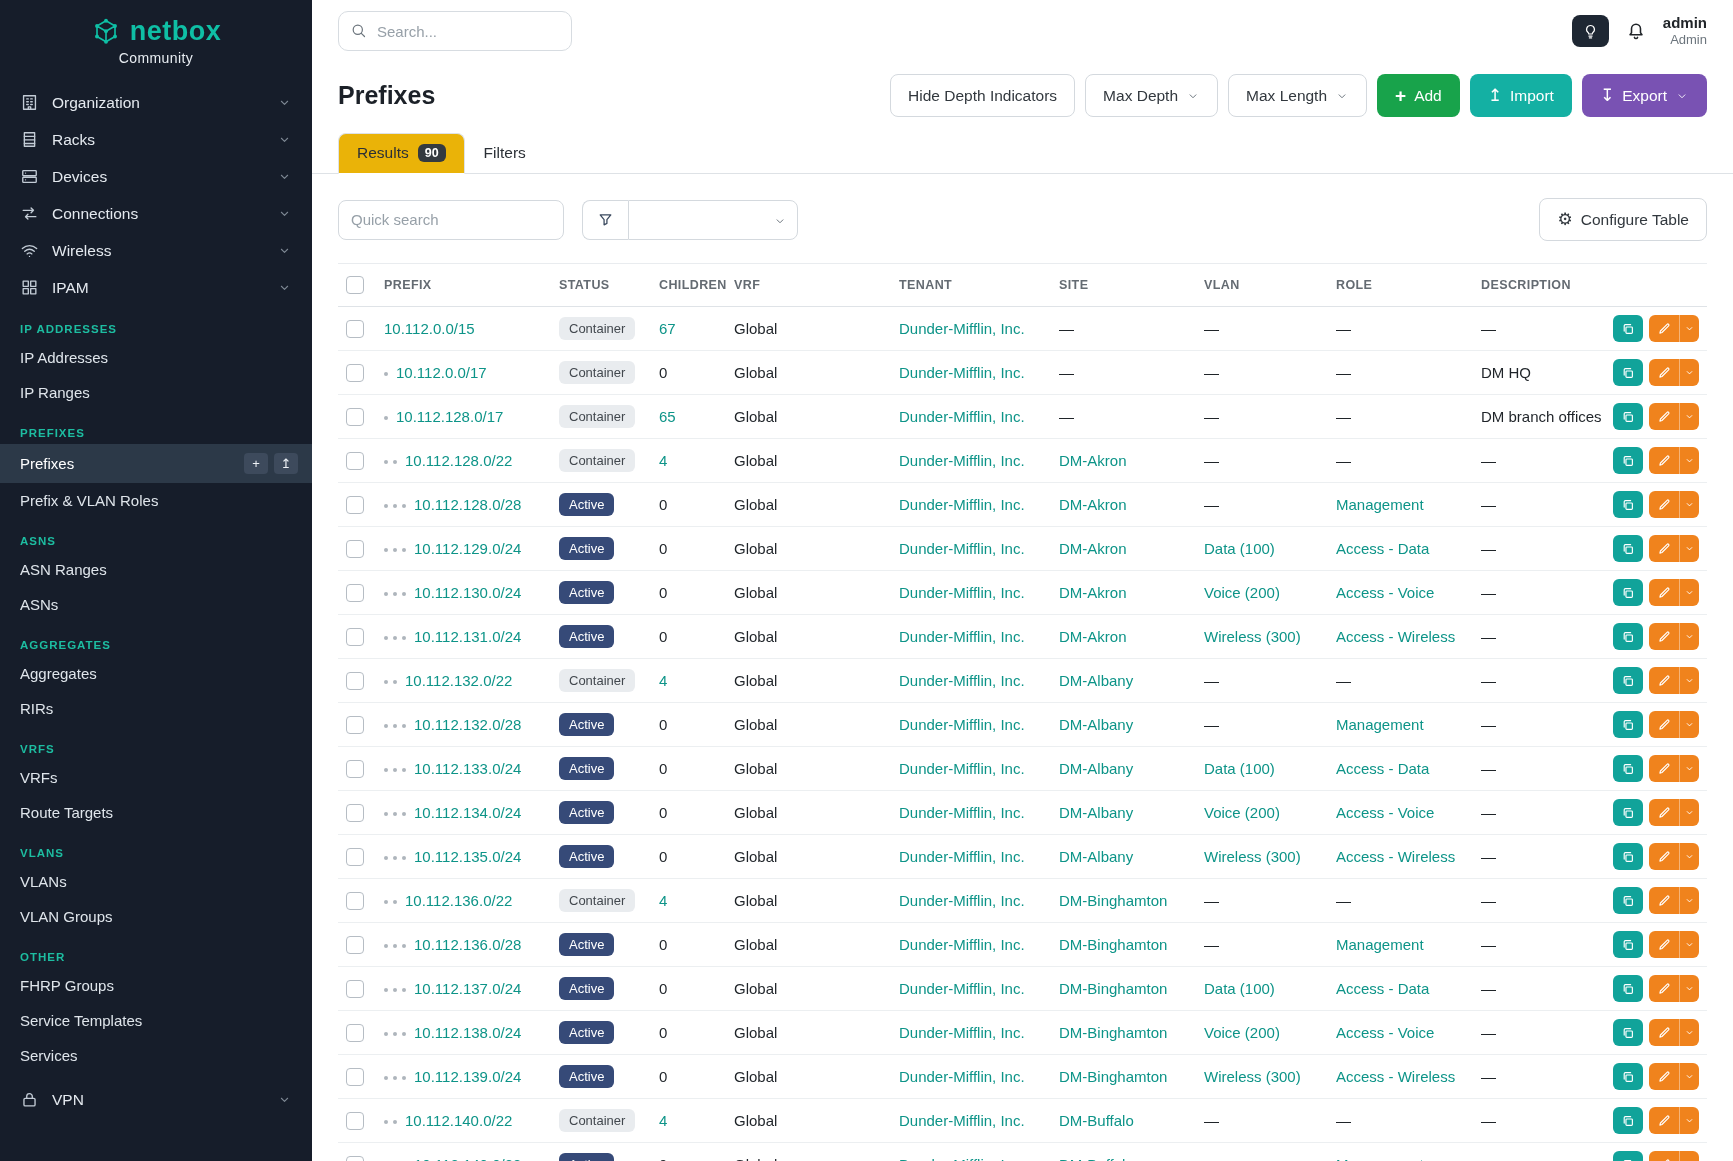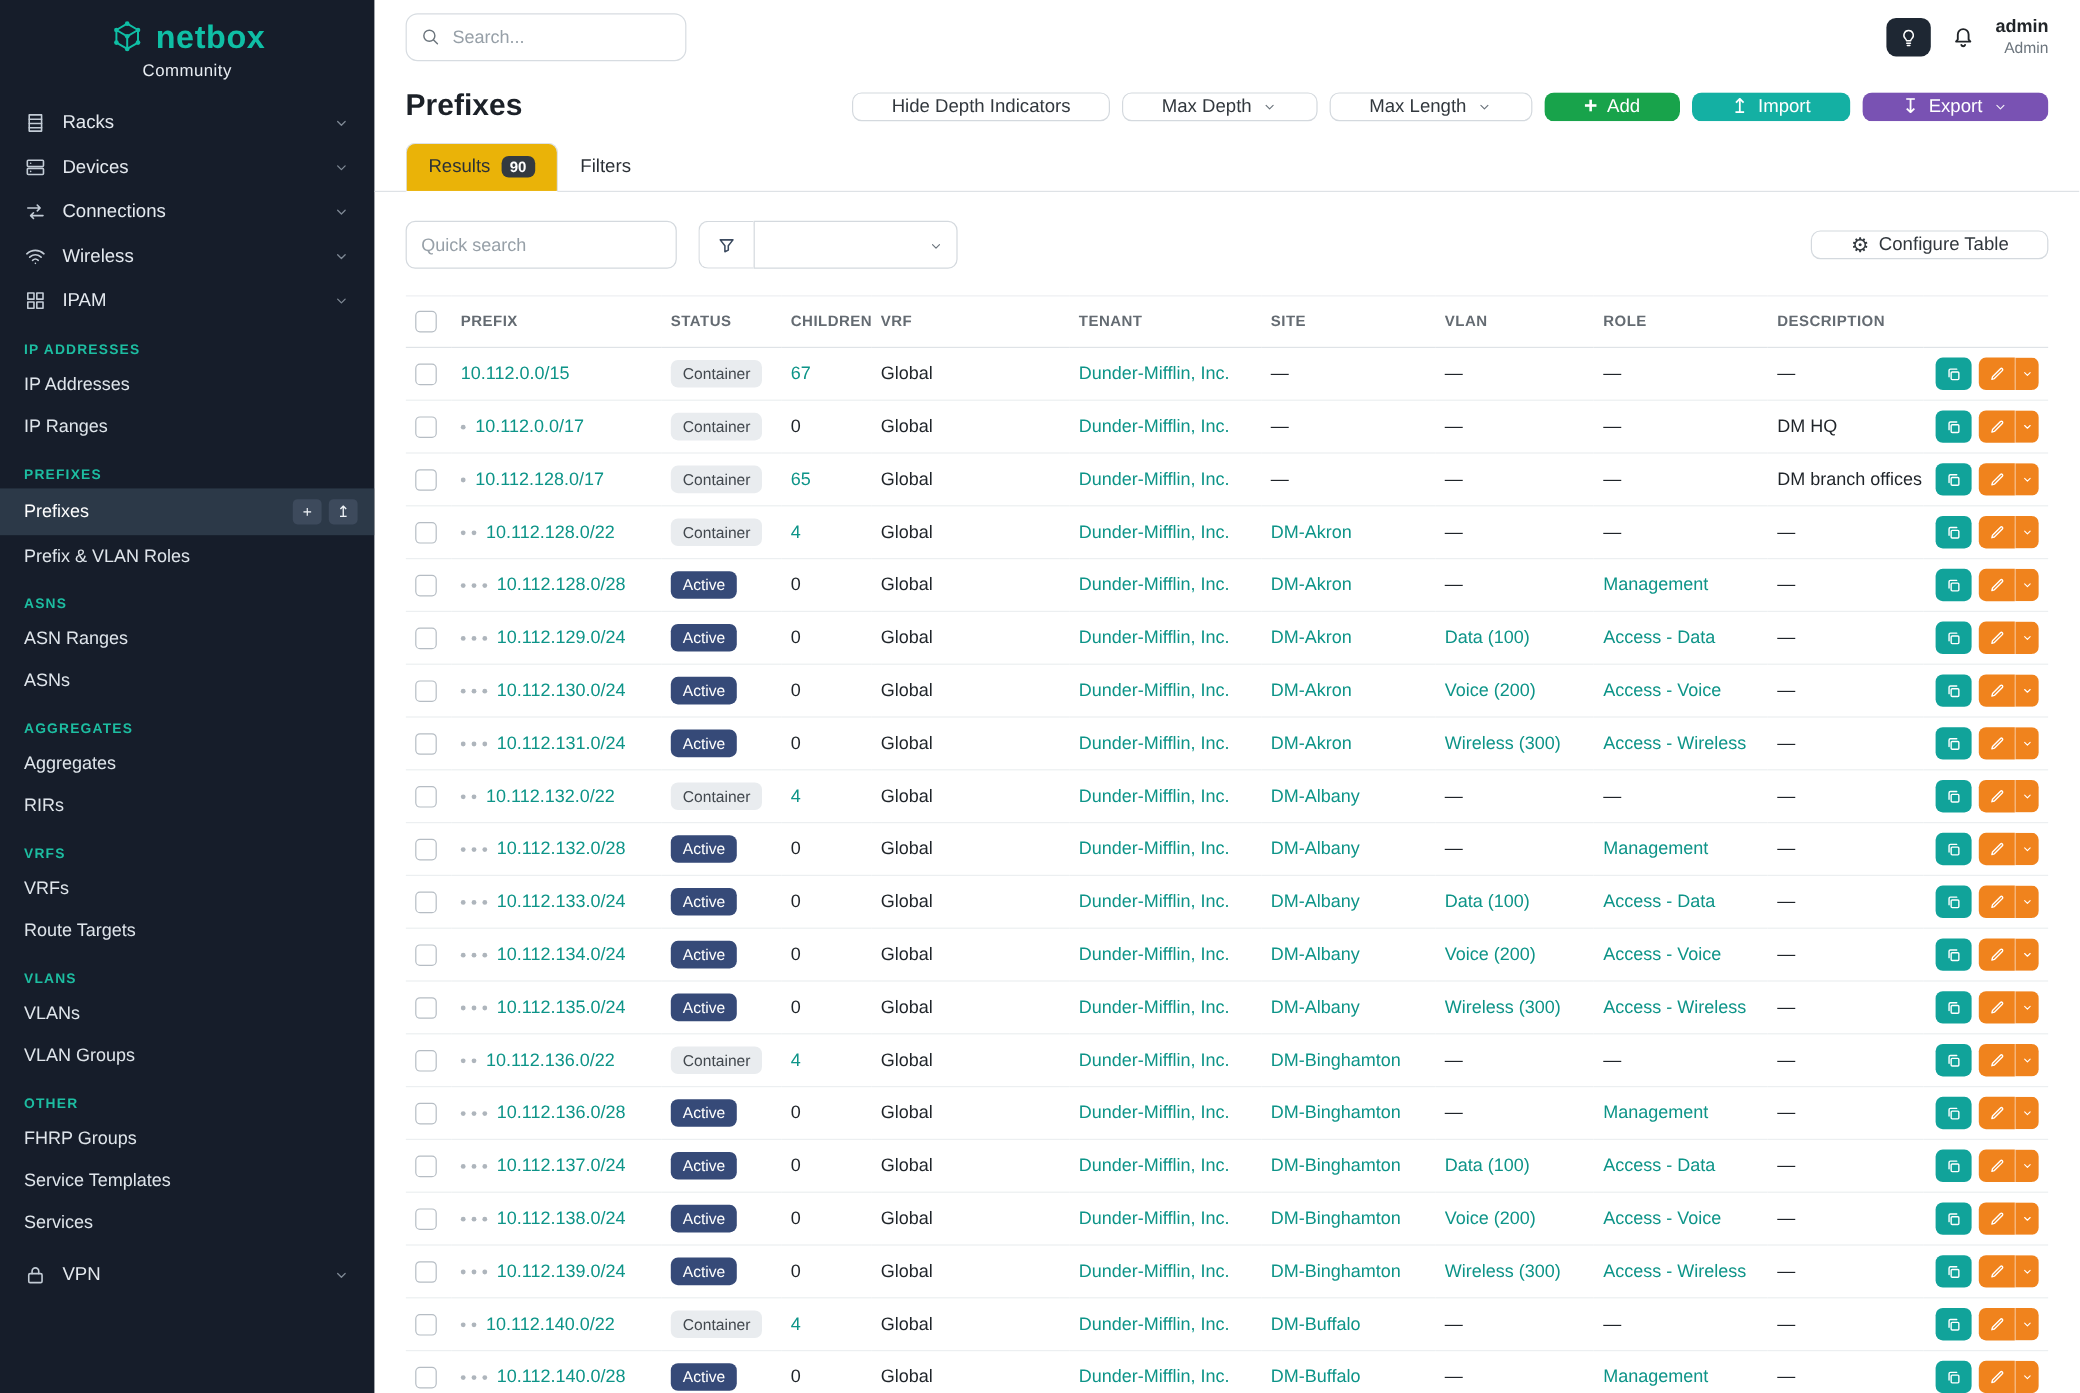--- a/index.html
+++ b/index.html
@@ -6,21 +6,21 @@
   html,body { width:1733px; height:1161px; overflow:hidden; }
   body {
     font-family:"Liberation Sans","DejaVu Sans",sans-serif;
     background:#fff; color:#1f2429; display:flex;
   }
   svg { fill:none; stroke:currentColor; stroke-width:1.7; stroke-linecap:round; stroke-linejoin:round; }
 
   
   .sidebar { width:312px; height:100%; background:#161d2a; flex:0 0 auto; overflow:hidden; display:flex; flex-direction:column; }
   .brand { padding:16px 10px 4px; text-align:center; }
-  .brand-row { display:flex; align-items:flex-start; justify-content:center; gap:9px; }
+  .brand-row { display:flex; align-items:flex-end; justify-content:center; gap:9px; }
   .logo-svg { width:30px; height:30px; stroke:none; }
   .brand-name { color:#0fbfa5; font-size:27px; font-weight:bold; letter-spacing:.5px; }
   .brand-sub { color:#e8edf2; font-size:14px; margin-top:3px; letter-spacing:.4px; }
   .nav { margin-top:14px; }
   .nav-group { display:flex; align-items:center; gap:13px; padding:9px 20px; color:#e4e9ef; font-size:15.5px; cursor:pointer; }
   .nav-icon { width:19px; height:19px; color:#c3ccd6; flex:0 0 auto; display:flex; }
   .nav-icon svg { width:19px; height:19px; }
   .nav-label { flex:1; }
   .chev { width:15px; height:15px; color:#7e8894; display:flex; }
   .chev svg { width:15px; height:15px; }
@@ -45,21 +45,21 @@
   .bulb-btn svg { width:17px; height:17px; }
   .bell-btn { color:#212529; background:none; border:none; display:flex; cursor:pointer; }
   .bell-btn svg { width:22px; height:22px; }
   .user-block { text-align:right; line-height:1.2; cursor:pointer; }
   .user-name { font-size:15px; font-weight:bold; color:#212529; }
   .user-role { font-size:13px; color:#6c757d; }
 
   .head-row { display:flex; align-items:center; padding:0 26px; margin-top:12px; flex:0 0 auto; }
   .page-title { font-size:25px; font-weight:bold; color:#1c2128; }
   .toolbar { margin-left:auto; display:flex; align-items:center; gap:10px; }
-  .btn { height:24px; border-radius:8px; font-size:15.5px; display:inline-flex; align-items:center; gap:8px; padding:0 32px; cursor:pointer; border:1px solid transparent; font-family:inherit; white-space:nowrap; }
+  .btn { height:43px; border-radius:8px; font-size:15.5px; display:inline-flex; align-items:center; gap:8px; padding:0 17px; cursor:pointer; border:1px solid transparent; font-family:inherit; white-space:nowrap; }
   .btn-outline { background:#fff; border-color:#d4d9de; color:#32383e; }
   .btn-chev { width:14px; height:14px; color:#6c757d; display:flex; }
   .btn-chev svg { width:14px; height:14px; }
   .btn-add { background:#18a34b; color:#fff; }
   .btn-import { background:#14b0a3; color:#fff; }
   .btn-export { background:#7952b3; color:#fff; }
   .btn .glyph { font-size:17px; line-height:1; }
   .btn-add .glyph { font-size:19px; font-weight:bold; }
   .btn-export .btn-chev, .btn-import .btn-chev { color:rgba(255,255,255,.9); }
 
@@ -119,20 +119,34 @@
       </svg>
       <span class="brand-name">netbox</span>
     </div>
     <div class="brand-sub">Community</div>
   </div>
   <div class="nav">
     <div>
         <div class="nav-group">
     <span class="nav-icon">
             <svg viewBox="0 0 24 24">
+              <rect x="4.5" y="3.5" width="15" height="17"></rect>
+              <path d="M8.5 7.5h2m3 0h2m-7 3.5h2m3 0h2m-7 3.5h2m3 0h2M10.5 20.5v-3h3v3"></path>
+            </svg>
+          </span>
+    <span class="nav-label">Organization</span>
+    <span class="chev">
+            <svg viewBox="0 0 24 24">
+              <path d="m7 10 5 5 5-5"></path>
+            </svg>
+          </span>
+  </div>
+        <div class="nav-group">
+    <span class="nav-icon">
+            <svg viewBox="0 0 24 24">
               <rect x="5.5" y="3.5" width="13" height="17"></rect>
               <path d="M5.5 8h13M5.5 12.5h13M5.5 17h13"></path>
             </svg>
           </span>
     <span class="nav-label">Racks</span>
     <span class="chev">
             <svg viewBox="0 0 24 24">
               <path d="m7 10 5 5 5-5"></path>
             </svg>
           </span>

